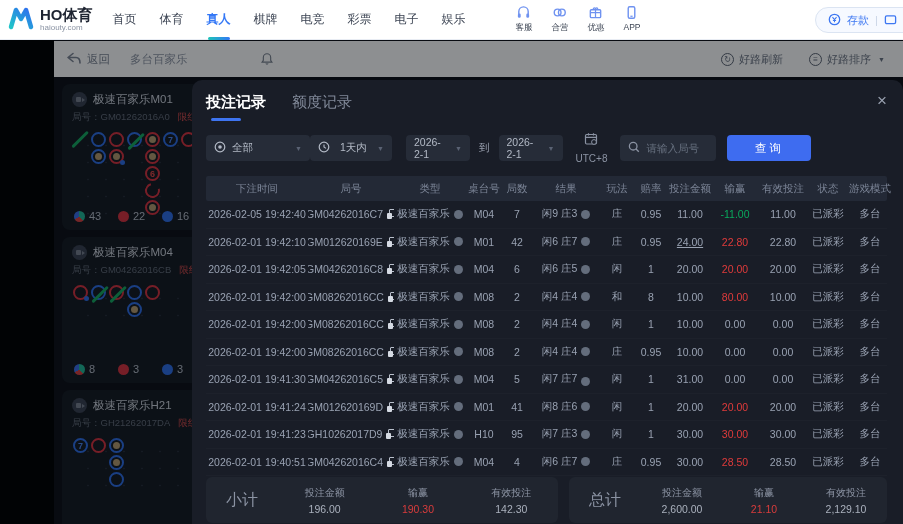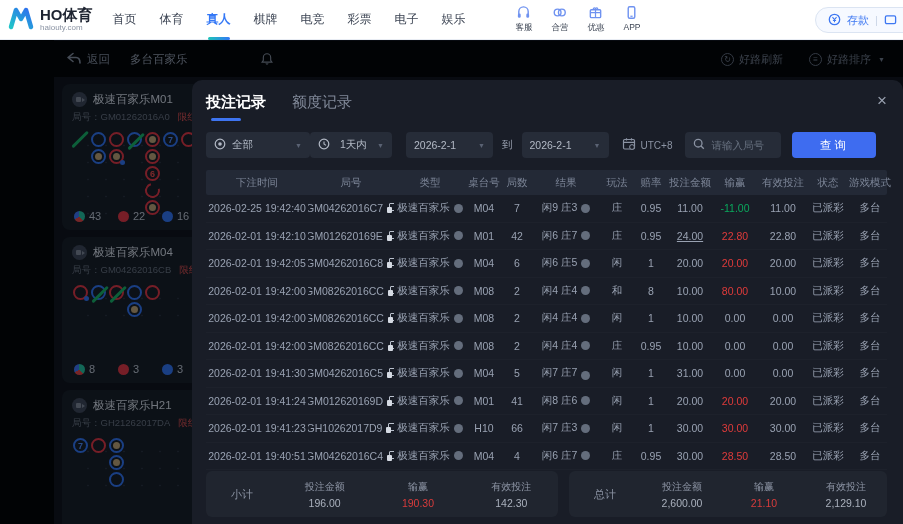--- a/index.html
+++ b/index.html
@@ -20,21 +20,21 @@
           border-radius:2px;background:linear-gradient(90deg,#1ec4b8,#3478f6);}
   .quick{display:flex;gap:19px;margin-left:50px;}
   .quick-item{display:flex;flex-direction:column;align-items:flex-start;gap:0;font-size:8.5px;color:#3c4453;cursor:pointer;}
   .deposit{position:absolute;right:-30px;top:7px;height:26px;border:1px solid #dbe4f2;background:#f6f9ff;
           border-radius:14px;display:flex;align-items:center;gap:6px;padding:0 12px;font-size:11px;
           color:#3d77f2;width:118px;cursor:pointer;}
   .dep-div{color:#c9d4e6;}
 
   
   .blackstrip{position:absolute;left:0;top:40px;width:54px;bottom:0;background:#000;z-index:1;}
-  .subheader{position:absolute;left:54px;right:0;top:41px;height:36px;background:#000000;display:flex;
+  .subheader{position:absolute;left:54px;right:0;top:41px;height:36px;background:#ffffff;display:flex;
           align-items:center;font-size:11.5px;color:#7d8594;z-index:1;}
   .back{display:flex;align-items:center;gap:5px;margin-left:12px;cursor:pointer;}
   .sub-title{margin-left:20px;color:#8d95a4;}
   .bell{margin-left:72px;cursor:pointer;display:flex;}
   .sub-right{margin-left:auto;display:flex;align-items:center;gap:26px;margin-right:18px;font-size:11px;color:#6b7382;}
   .sub-tool{display:flex;align-items:center;gap:5px;cursor:pointer;}
   .circ-ic{width:13px;height:13px;border:1px solid #5c6473;border-radius:50%;display:flex;align-items:center;
           justify-content:center;font-size:8px;color:#6b7382;}
   .caret-sm{font-size:7px;color:#6b7382;margin-left:2px;}
 
@@ -84,24 +84,24 @@
   .tab{font-size:15px;color:#828a9a;padding-bottom:9px;position:relative;cursor:pointer;}
   .tab.active{color:#fff;font-weight:700;}
   .tab.active::after{content:"";position:absolute;bottom:0;left:5px;width:30px;height:3px;border-radius:2px;background:#3e74f0;}
 
   .filters{display:flex;align-items:center;margin-top:11px;}
   .ctrl{height:26px;background:#262c38;border-radius:4px;display:flex;align-items:center;gap:6px;
           padding:0 8px;font-size:10.5px;color:#b3bac6;cursor:pointer;}
   .ctrl .caret{margin-left:auto;font-size:7px;color:#5a6273;}
   .w-type{width:104px;}
   .w-range{width:82px;gap:10px;}
-  .w-date{width:87px;margin-left:14px;}
+  .w-date{width:64px;margin-left:14px;}
   .to-label{margin-left:9px;font-size:10.5px;color:#9aa1b0;}
   .w-date2{margin-left:9px;}
-  .utc{display:flex;align-items:center;gap:5px;margin-left:13px;font-size:10px;color:#8b93a3;cursor:pointer;}
+  .utc{display:flex;align-items:center;gap:5px;margin-left:13px;font-size:10px;color:#8b93a3;cursor:pointer;flex-direction:column;}
   .search{width:96px;margin-left:13px;cursor:text;}
   .search input{background:transparent;border:0;outline:0;color:#aeb5c2;font-size:10.5px;width:66px;
           font-family:inherit;padding:0;}
   .search input::placeholder{color:#67707f;}
   .btn-query{height:26px;width:84px;margin-left:11px;background:#3e6cf0;border-radius:4px;color:#fff;
           font-size:11.5px;display:flex;align-items:center;justify-content:center;letter-spacing:3px;cursor:pointer;}
 
   
   .thead{margin-top:12px;height:25px;background:#232936;display:flex;align-items:center;border-radius:2px;}
   .th{font-size:10.5px;color:#7b8496;text-align:center;flex:none;}
@@ -113,21 +113,21 @@
   .ic-copy{width:9px;height:10px;position:relative;display:inline-block;flex:none;cursor:pointer;}
   .ic-copy::before{content:"";position:absolute;right:0;top:0;width:5px;height:6px;border:1px solid #b9c0cc;border-radius:1px;}
   .ic-copy::after{content:"";position:absolute;left:0;bottom:0;width:5px;height:6px;background:#d5dae3;border-radius:1px;}
   .ic-dot{width:9px;height:9px;border-radius:50%;background:#646d7c;display:inline-block;flex:none;}
 
   
   .tfoot{display:flex;gap:11px;margin-top:1px;}
   .sumbox{height:46px;background:#20252f;border-radius:6px;display:flex;align-items:center;}
   .sumbox.b1{width:352px;}
   .sumbox.b2{width:318px;align-items:center;}
-  .sum-label{width:72px;text-align:center;font-size:11px;color:#8b93a3;}
+  .sum-label{width:72px;text-align:center;font-size:16px;color:#8b93a3;}
   .sum-stats{flex:1;display:flex;}
   .sum-stat{flex:1;text-align:center;}
   .sum-k{font-size:10px;color:#8b93a3;}
   .sum-v{font-size:10.5px;color:#aab1bd;margin-top:3px;}
   .sum-v.red{color:#d93c3c;}
 </style>
 </head>
 <body>
 
 <div class="screen">
@@ -439,21 +439,21 @@
         <div class="th" style="width: 34px;">赔率</div>
         <div class="th" style="width: 44px;">投注金额</div>
         <div class="th" style="width: 46px;">输赢</div>
         <div class="th" style="width: 50px;">有效投注</div>
         <div class="th" style="width: 40px;">状态</div>
         <div class="th" style="width: 44px;">游戏模式</div>
       </div>
     <div class="tbody">
         <div class="tr">
           <div class="td" style="width: 102px;">
-            <span>2026-02-25 19:42:40</span>
+            <span>2026-02-05 19:42:40</span>
           </div>
           <div class="td" style="width: 86px;">
             <span>GM04262016C7</span>
             <span class="ic-copy"></span>
           </div>
           <div class="td" style="width: 72px;">
             <span>极速百家乐</span>
             <span class="ic-dot"></span>
           </div>
           <div class="td" style="width: 36px;">
@@ -805,21 +805,21 @@
             <span class="ic-copy"></span>
           </div>
           <div class="td" style="width: 72px;">
             <span>极速百家乐</span>
             <span class="ic-dot"></span>
           </div>
           <div class="td" style="width: 36px;">
             <span>H10</span>
           </div>
           <div class="td" style="width: 30px;">
-            <span>66</span>
+            <span>95</span>
           </div>
           <div class="td" style="width: 68px;">
             <span>闲7 庄3</span>
             <span class="ic-dot"></span>
           </div>
           <div class="td" style="width: 34px;">
             <span>闲</span>
           </div>
           <div class="td" style="width: 34px;">
             <span>1</span>

